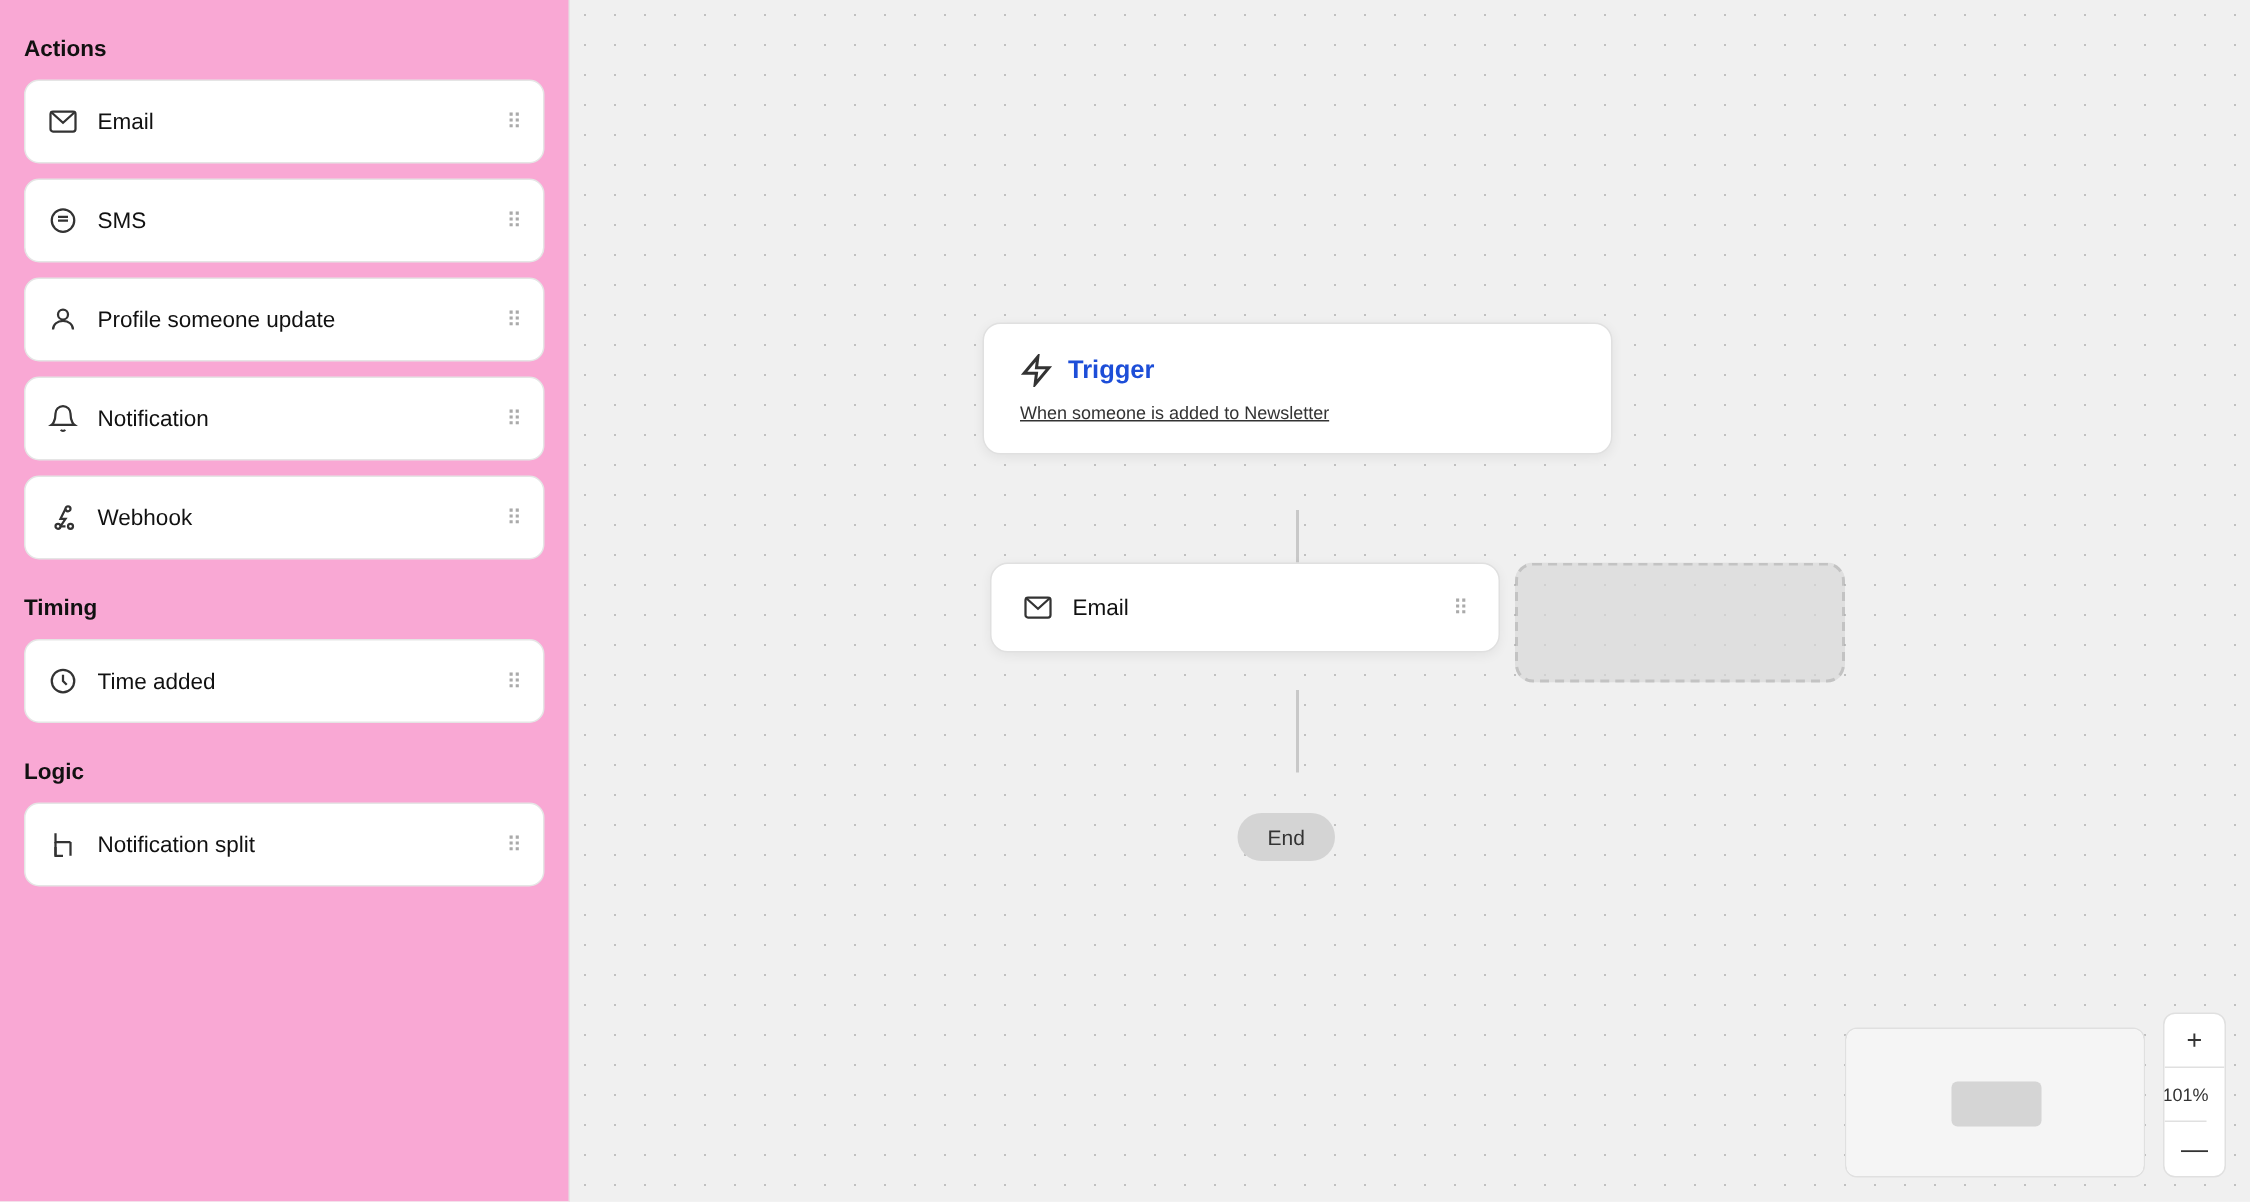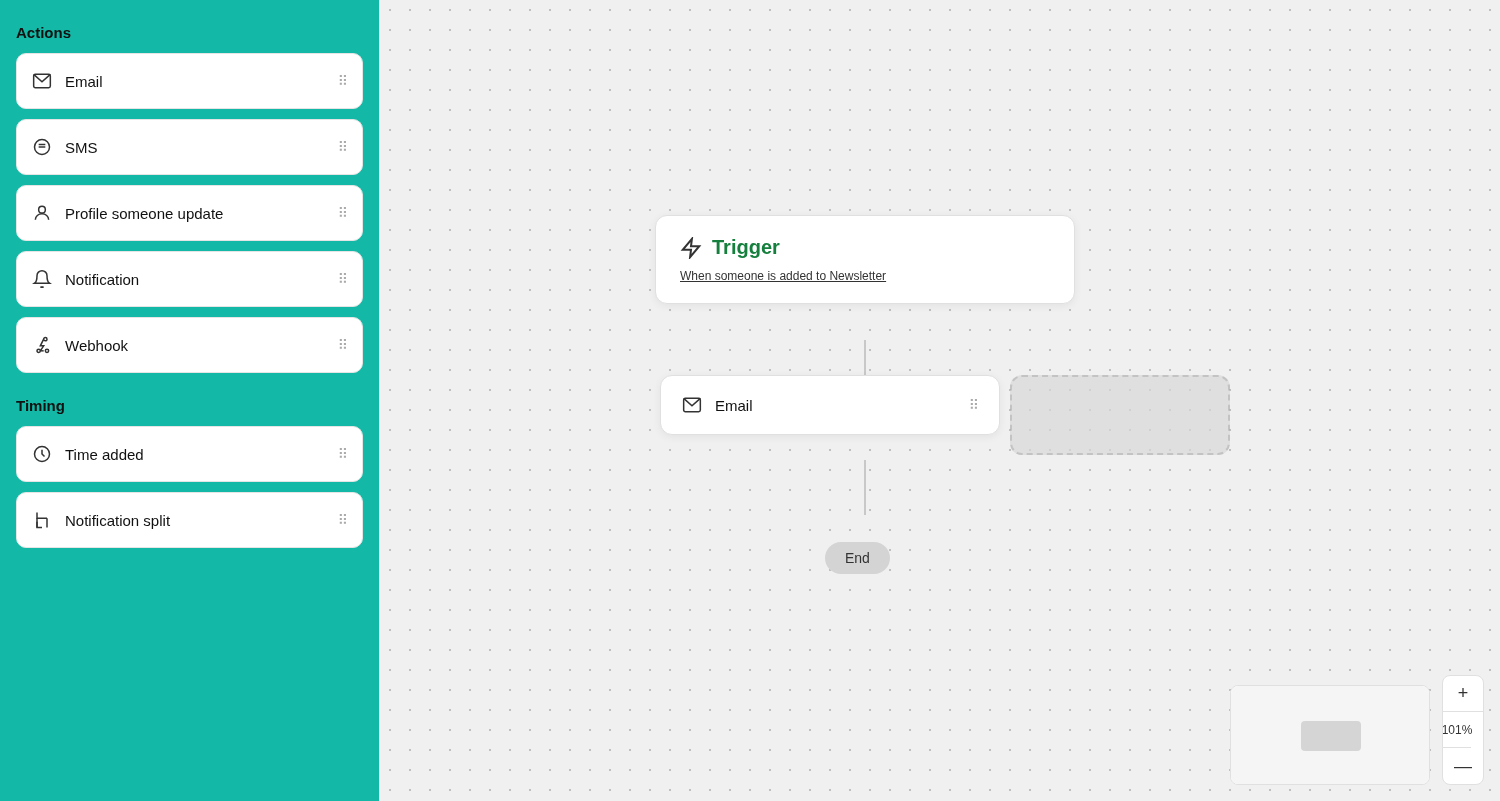--- a/index.html
+++ b/index.html
@@ -2,21 +2,21 @@
 <html><head>
   <meta charset="utf-8">
   <style>
     * { box-sizing: border-box; margin: 0; padding: 0; }
     body { font-family: -apple-system, BlinkMacSystemFont, 'Segoe UI', sans-serif; display: flex; height: 801px; width: 1500px; overflow: hidden; background: #f5f5f5; }
 
     
     .sidebar {
       width: 380px;
       min-width: 380px;
-      background: #14b8a6;
+      background: #f9a8d4;
       border-right: 1px solid #e5e5e5;
       padding: 20px 16px;
       overflow-y: auto;
     }
 
     .section-title {
       font-size: 15px;
       font-weight: 600;
       color: #111;
       margin-bottom: 12px;
@@ -89,23 +89,23 @@
     }
 
     .trigger-header {
       display: flex;
       align-items: center;
       gap: 10px;
       margin-bottom: 10px;
     }
 
     .trigger-title {
-      font-size: 20px;
+      font-size: 17px;
       font-weight: 700;
-      color: #15803d;
+      color: #1d4ed8;
     }
 
     .trigger-subtitle {
       font-size: 12px;
       color: #333;
       text-decoration: underline;
     }
 
     
     .connector-vertical {
@@ -341,20 +341,21 @@
         <svg class="svg-icon" viewBox="0 0 24 24" fill="none" stroke="currentColor" stroke-width="1.8">
           <circle cx="12" cy="12" r="9"></circle>
           <polyline points="12,7 12,12 15,15"></polyline>
         </svg>
       </div>
       <span class="action-item-label">Time added</span>
     </div>
     <span class="drag-icon">⠿</span>
   </div>
 
+  <div class="section-title">Logic</div>
 
   <div class="action-item">
     <div class="action-item-left">
       <div class="icon-container">
         <svg class="svg-icon" viewBox="0 0 24 24" fill="none" stroke="currentColor" stroke-width="1.8">
           <polyline points="6,3 6,10 18,10"></polyline>
           <polyline points="6,10 6,21"></polyline>
           <polyline points="12,21 6,21 6,14"></polyline>
           <line x1="18" y1="10" x2="18" y2="21"></line>
         </svg>

